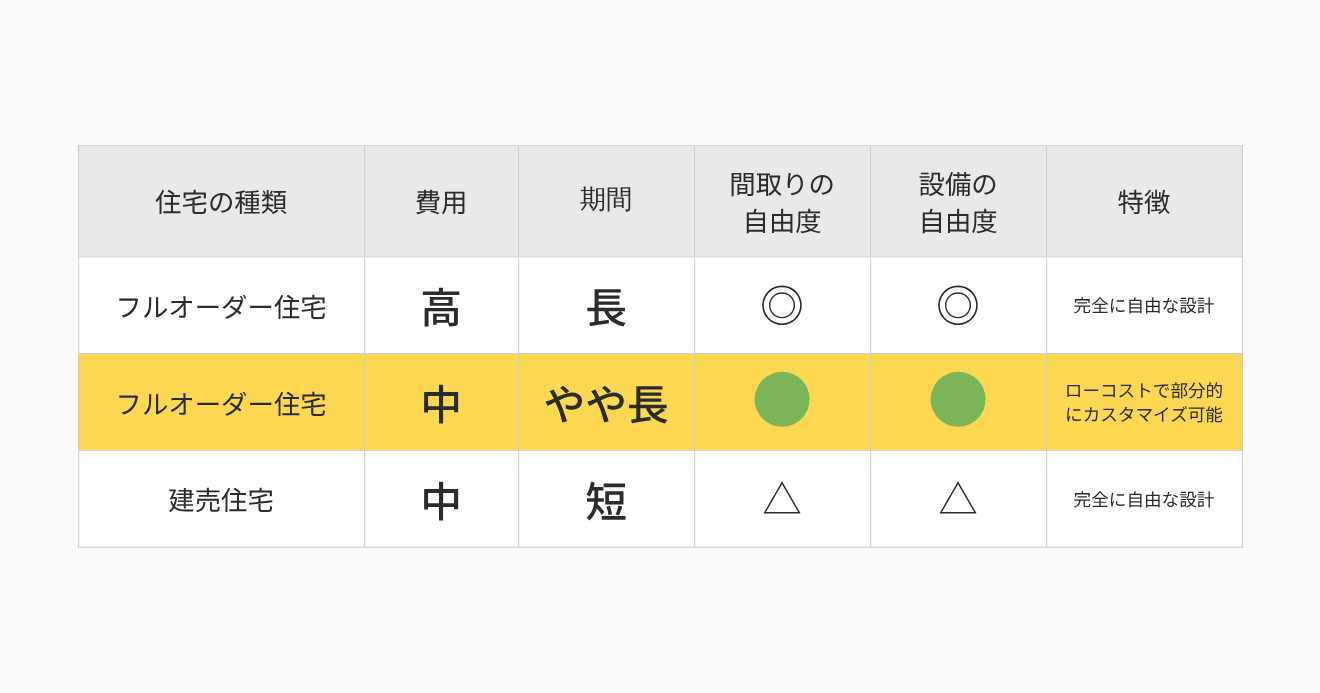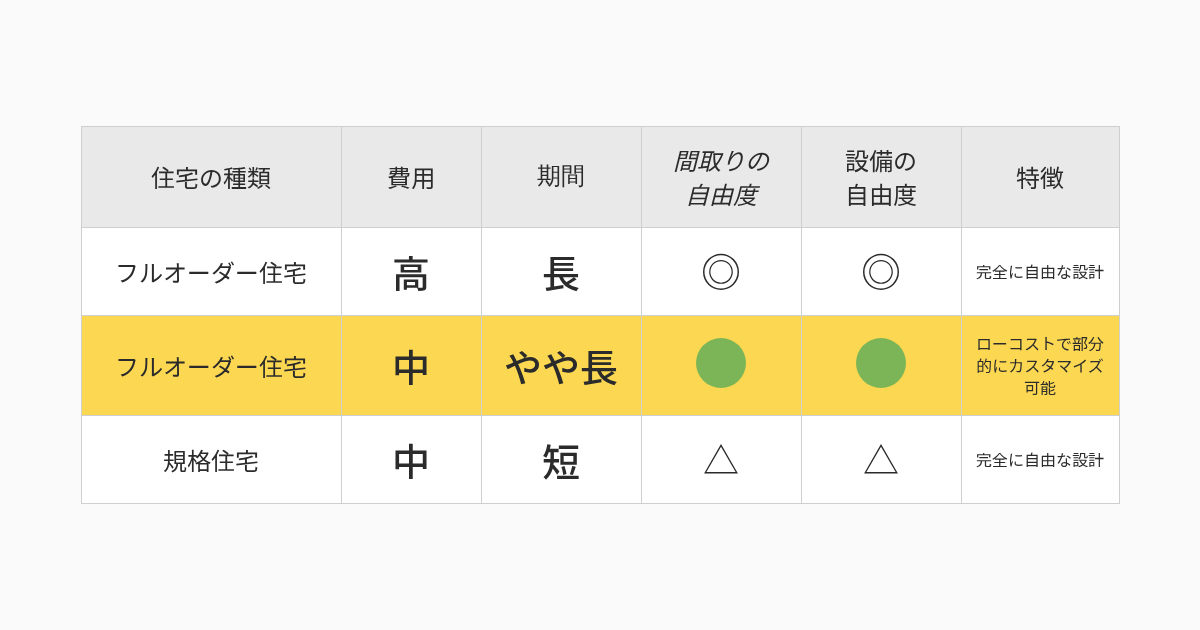--- a/index.html
+++ b/index.html
@@ -26,23 +26,23 @@
     .table th {
       background: #e9e9e9;
       font-weight: 400;
       font-size: 24px;
       line-height: 1.4;
       height: 96px;
     }
     .col-type { width: 260px; }
     .col-cost { width: 140px; }
     .col-period { width: 160px; font-family: Liberation Serif, serif; }
-    .col-layout { width: 160px; font-style: italic; }
+    .col-layout { width: 160px; }
     .col-equip { width: 160px; }
-    .col-feature { width: 158px; }
+    .col-feature { width: 178px; }
 
     .row-highlight td { background: #fcd852; }
 
     .cell-type { font-size: 24px; }
     .cell-big { font-size: 38px; font-weight: 500; }
     .cell-feature { font-size: 16px; line-height: 1.4; }
 
     .sym { font-size: 36px; display: inline-block; line-height: 1; }
     .sym-dcirc { font-size: 40px; }
     .sym-tri { font-size: 36px; }
@@ -80,21 +80,21 @@
       </tr>
       <tr class="row-highlight">
         <td class="cell-type">フルオーダー住宅</td>
         <td class="cell-big">中</td>
         <td class="cell-big">やや長</td>
         <td><span class="dot"></span></td>
         <td><span class="dot"></span></td>
         <td class="cell-feature">ローコストで部分的にカスタマイズ可能</td>
       </tr>
       <tr>
-        <td class="cell-type">規格住宅</td>
+        <td class="cell-type">建売住宅</td>
         <td class="cell-big">中</td>
         <td class="cell-big">短</td>
         <td><span class="sym sym-tri">△</span></td>
         <td><span class="sym sym-tri">△</span></td>
         <td class="cell-feature">完全に自由な設計</td>
       </tr>
     </tbody>
 </table>
 
 </body></html>

